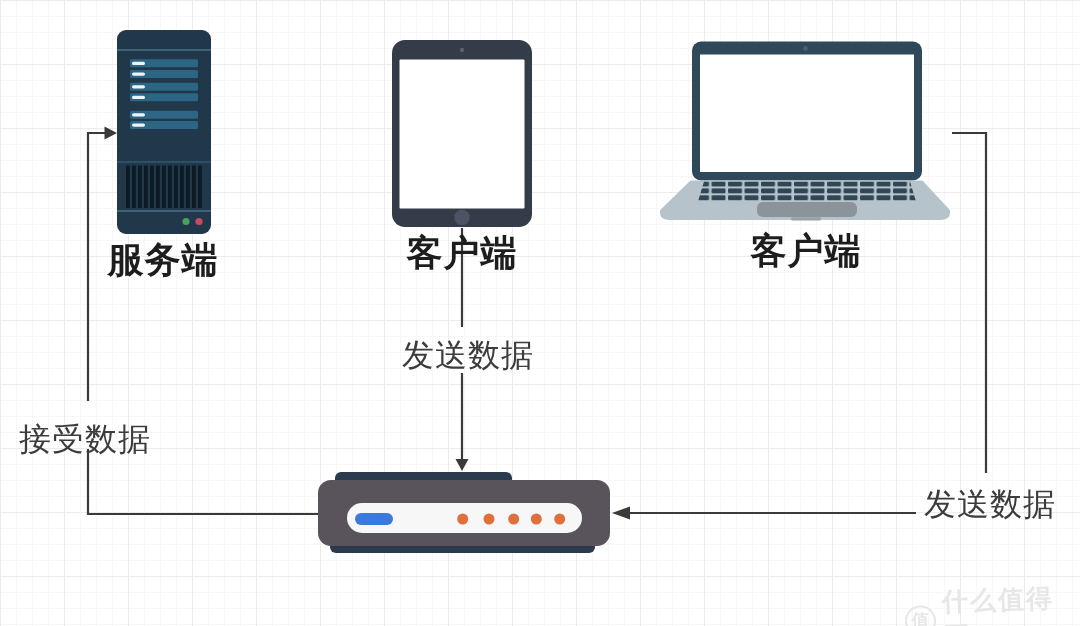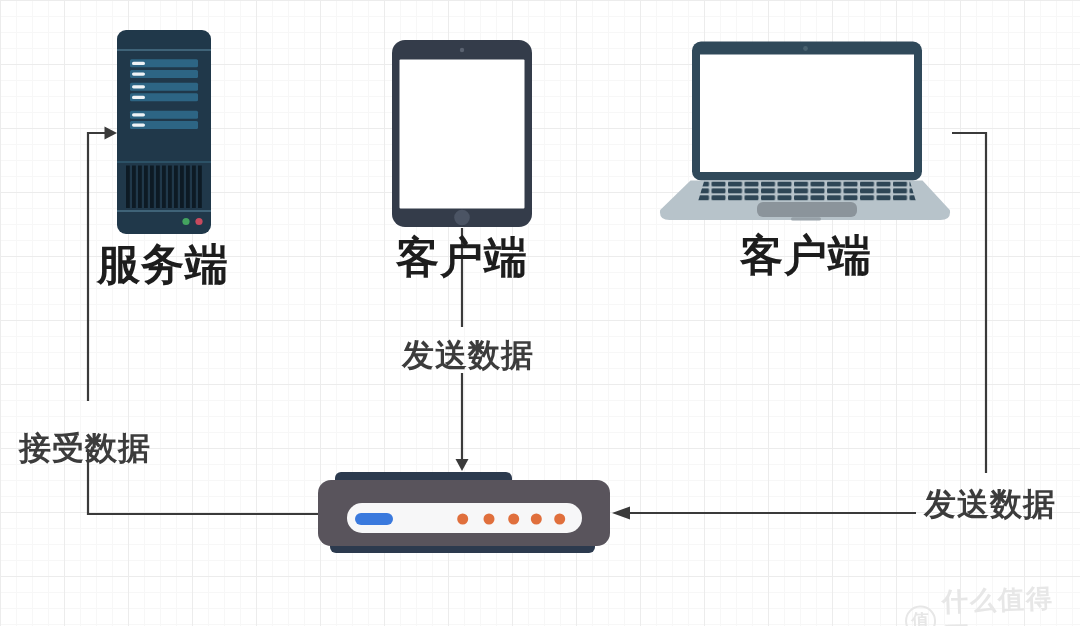--- a/index.html
+++ b/index.html
@@ -11,25 +11,25 @@
       linear-gradient(to right, #f7f7f7 1px, transparent 1px),
       linear-gradient(to bottom, #f7f7f7 1px, transparent 1px);
     background-size:64px 64px,64px 64px,16px 16px,16px 16px;
     font-family:"Liberation Sans", sans-serif;
   }
   .wires{position:absolute;left:0;top:0;z-index:1;}
   .node{position:absolute;z-index:2;}
   .node svg{display:block;}
   .node-label{
     position:absolute;z-index:3;transform:translateX(-50%);
-    font-size:43px;font-weight:bold;color:#1d1d1d;letter-spacing:1px;white-space:nowrap;
+    font-size:36px;font-weight:bold;color:#1d1d1d;letter-spacing:1px;white-space:nowrap;
   }
   .edge-label{
     position:absolute;z-index:3;transform:translateX(-50%);
-    font-size:32px;font-weight:bold;color:#3c3c3c;letter-spacing:1px;white-space:nowrap;
+    font-size:32px;font-weight:normal;color:#3c3c3c;letter-spacing:1px;white-space:nowrap;
   }
   .watermark{
     position:absolute;left:905px;top:583px;z-index:3;display:flex;align-items:center;gap:7px;
     color:#e7e7e7;transform:rotate(-2deg);
   }
   .wm-badge{
     width:27px;height:27px;border:2.5px solid #e7e7e7;border-radius:50%;
     display:flex;align-items:center;justify-content:center;font-size:18px;font-weight:bold;
   }
   .wm-text{font-size:26px;letter-spacing:2px;font-weight:bold;}
@@ -138,20 +138,20 @@
         <circle cx="175" cy="51" r="5.5"></circle>
         <circle cx="199.7" cy="51" r="5.5"></circle>
         <circle cx="222.3" cy="51" r="5.5"></circle>
         <circle cx="245.7" cy="51" r="5.5"></circle>
       </g>
     </svg>
   </div>
 
   <div class="edge-label" style="left:468px;top:334px;">发送数据</div>
   <div class="edge-label" style="left:990px;top:483px;">发送数据</div>
-  <div class="edge-label" style="left:85px;top:427px;">接受数据</div>
+  <div class="edge-label" style="left:85px;top:418px;">接受数据</div>
 
   <div class="watermark">
     <span class="wm-badge">值</span>
     <span class="wm-text">什么值得买</span>
   </div>
 
 </div>
 
 </body></html>

